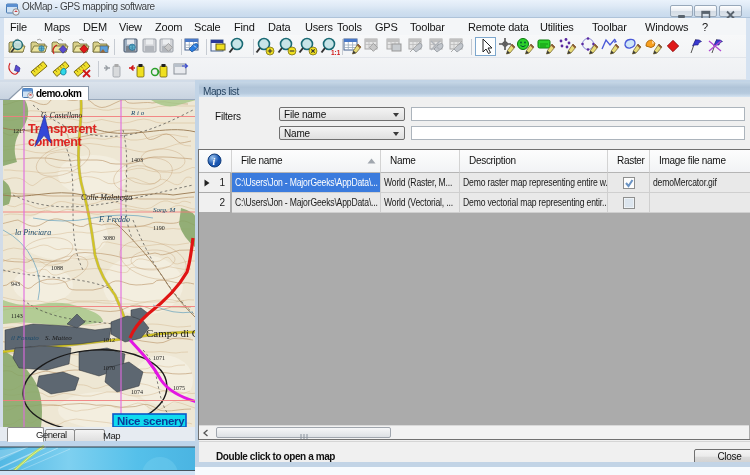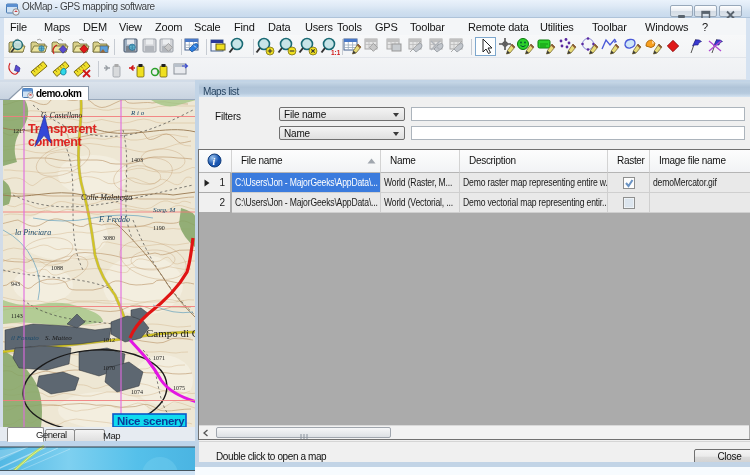--- a/index.html
+++ b/index.html
@@ -38,21 +38,21 @@
 .gh{position:absolute;top:0;height:23px;background:linear-gradient(180deg,#fdfdfd,#f2f3f5);border-right:1px solid #d3d3d3;border-bottom:1px solid #b5b5b5;font-size:10px;letter-spacing:-0.3px;color:#111;}
 .gh span{position:absolute;left:9px;top:5px;}
 .gc{position:absolute;height:20px;background:#e9e9e9;border-right:1px solid #cfcfcf;border-bottom:1px solid #cfcfcf;font-size:10px;letter-spacing:-0.2px;color:#1a1a1a;overflow:hidden;white-space:nowrap;}
 .gc span{position:absolute;left:3px;top:4px;transform:scaleX(0.86);transform-origin:0 50%;}
 .rowhdr{position:absolute;left:0;width:32px;background:#f0f0f0;border-right:1px solid #ababab;border-bottom:1px solid #ababab;}
 
 #hscroll{left:199px;top:425px;width:550px;height:14px;background:#f2f2f2;border-top:1px solid #d9d9d9;}
 #hthumb{position:absolute;left:17px;top:1px;width:175px;height:11px;border:1px solid #a0a6ae;border-radius:2px;background:linear-gradient(180deg,#f6f7f8,#dde0e4);}
 
 #mlfooter{left:199px;top:441px;width:551px;height:21px;background:#f0f0f0;border-top:1px solid #d5d5d5;}
-#dctext{position:absolute;left:17px;top:9px;font-size:10px;font-weight:normal;letter-spacing:-0.4px;color:#111;}
+#dctext{position:absolute;left:17px;top:9px;font-size:10px;font-weight:bold;letter-spacing:-0.4px;color:#111;}
 #closebtn{position:absolute;left:495px;top:7px;width:60px;height:16px;padding-left:11px;border:1px solid #707070;border-radius:2px;background:linear-gradient(180deg,#f4f4f4 0%,#ebebeb 45%,#dcdcdc 50%,#cfcfcf 100%);font-size:10px;letter-spacing:-0.3px;color:#111;text-align:center;padding-top:1px;}
 #mlbottom{left:195px;top:462px;width:555px;height:5px;background:#c2d4e6;}
 #belowwin{left:195px;top:467px;width:555px;height:8px;background:#f7fbfe;}
 </style></head>
 <body>
 <div class="abs" id="titlebar"></div>
 <svg class="abs" style="left:6px;top:3px" width="14" height="13" viewBox="0 0 14 13">
     <rect x="0.5" y="1" width="11" height="9" rx="1" fill="#cfe2f4" stroke="#4a7ab0"></rect>
     <rect x="0.5" y="1" width="11" height="3" fill="#5b8fd0"></rect>
     <circle cx="10" cy="9" r="3.2" fill="#e8eef6" stroke="#888"></circle>

